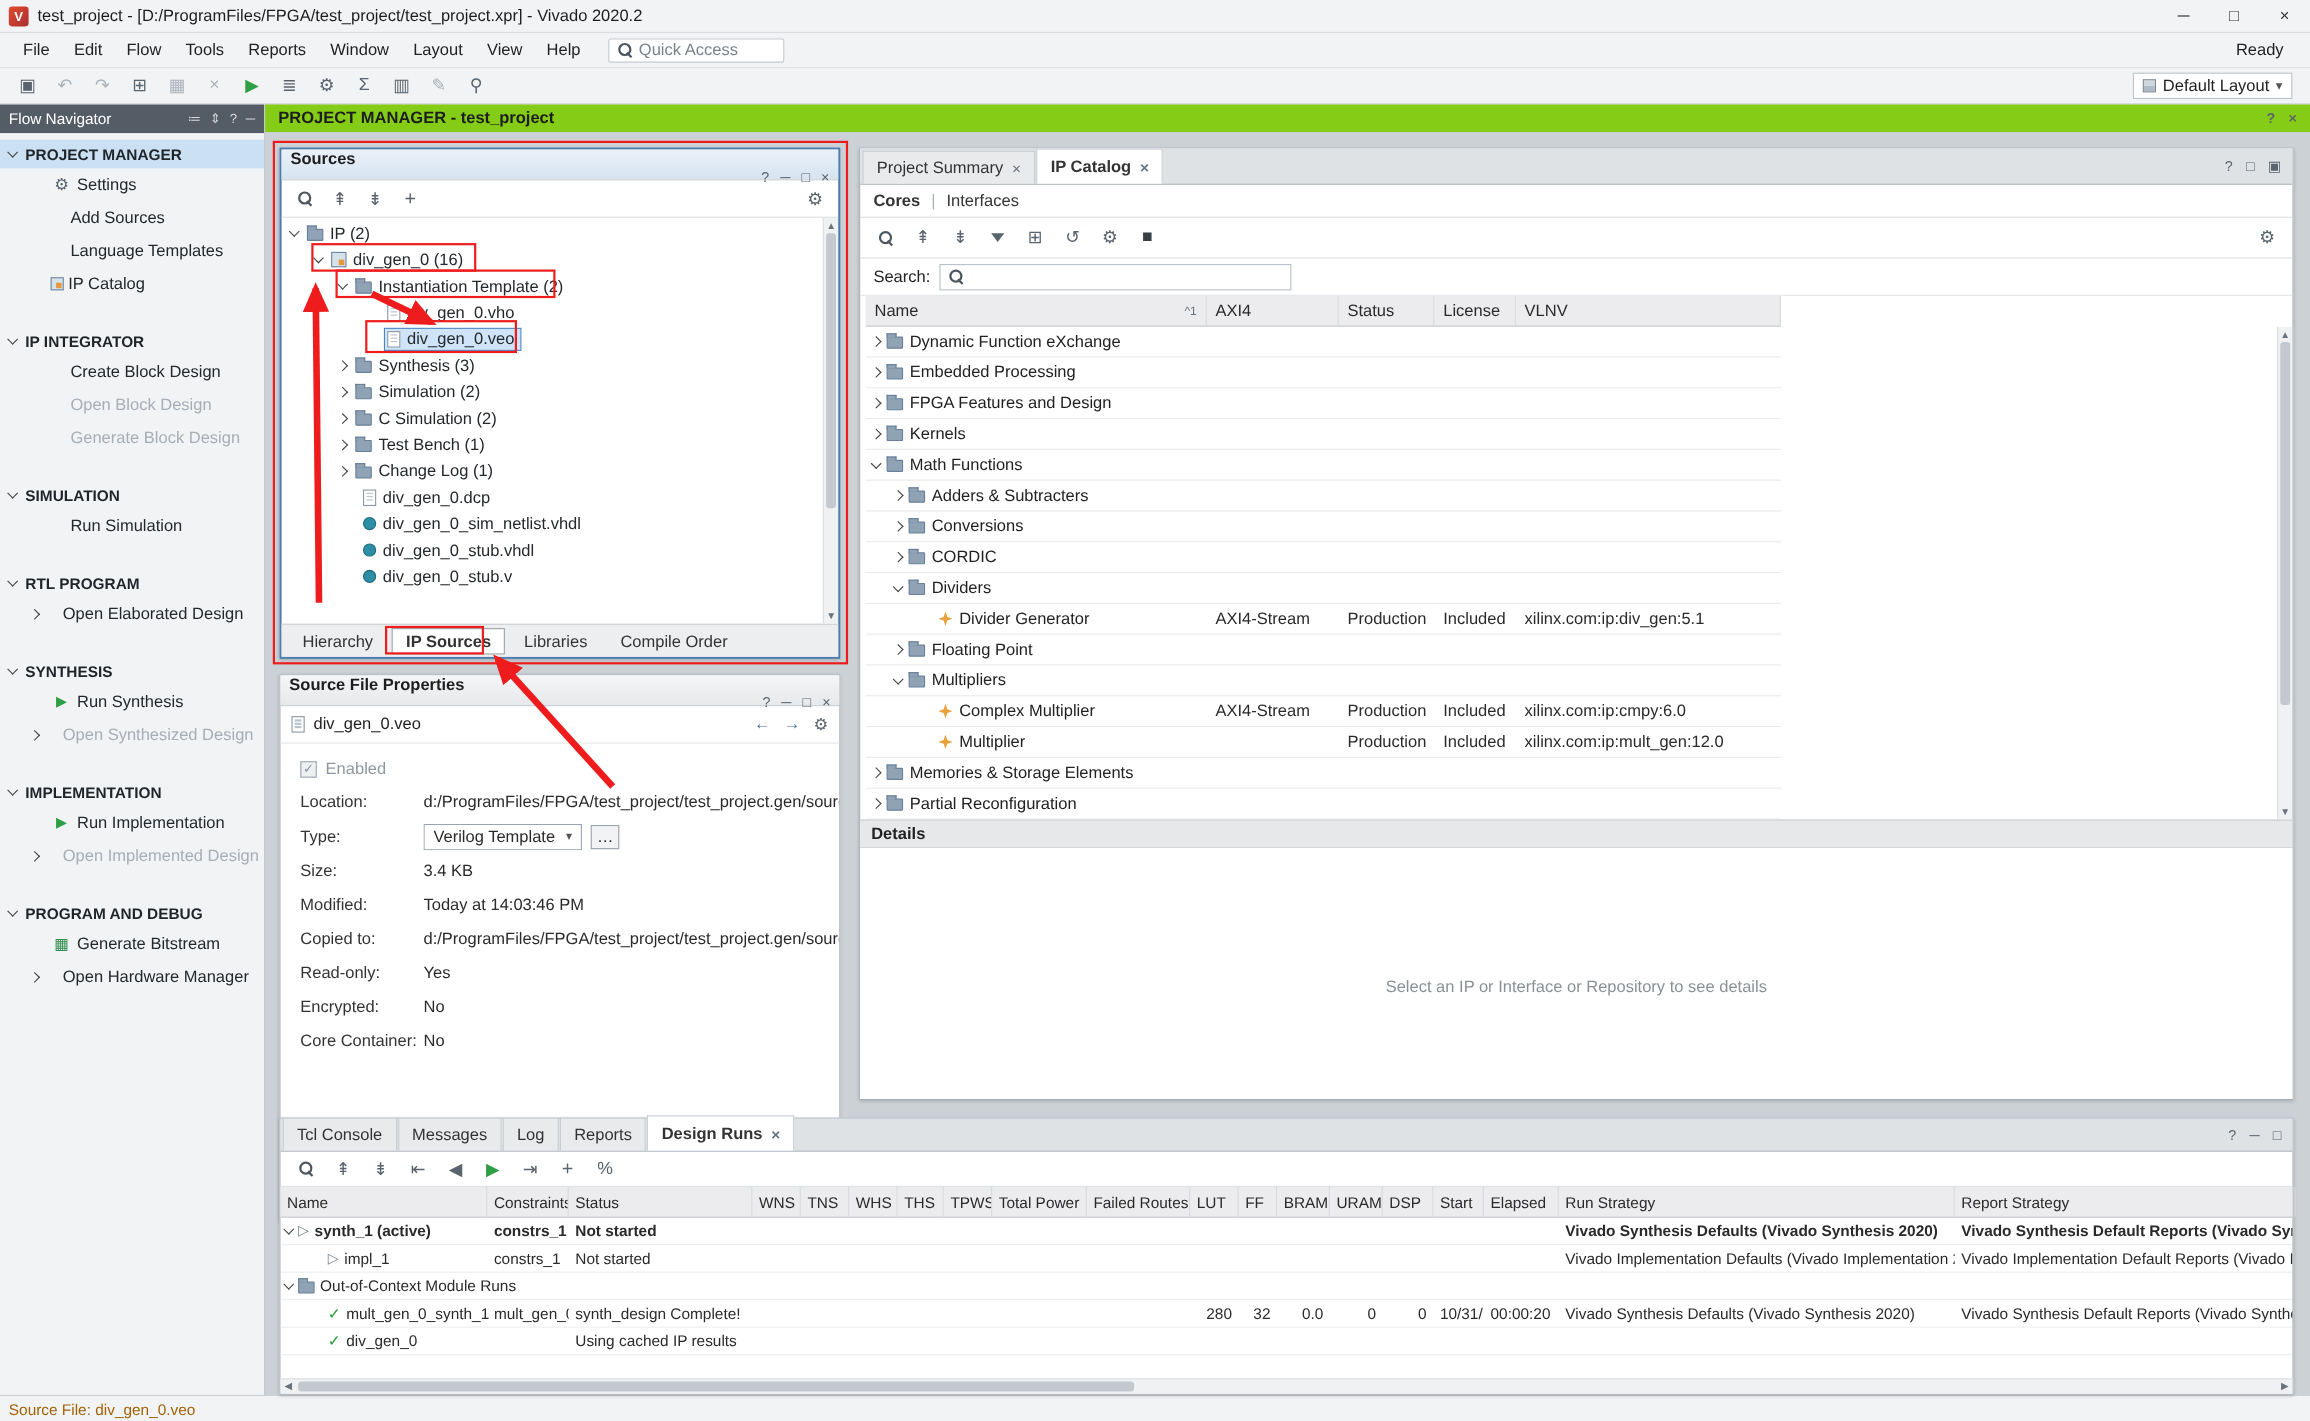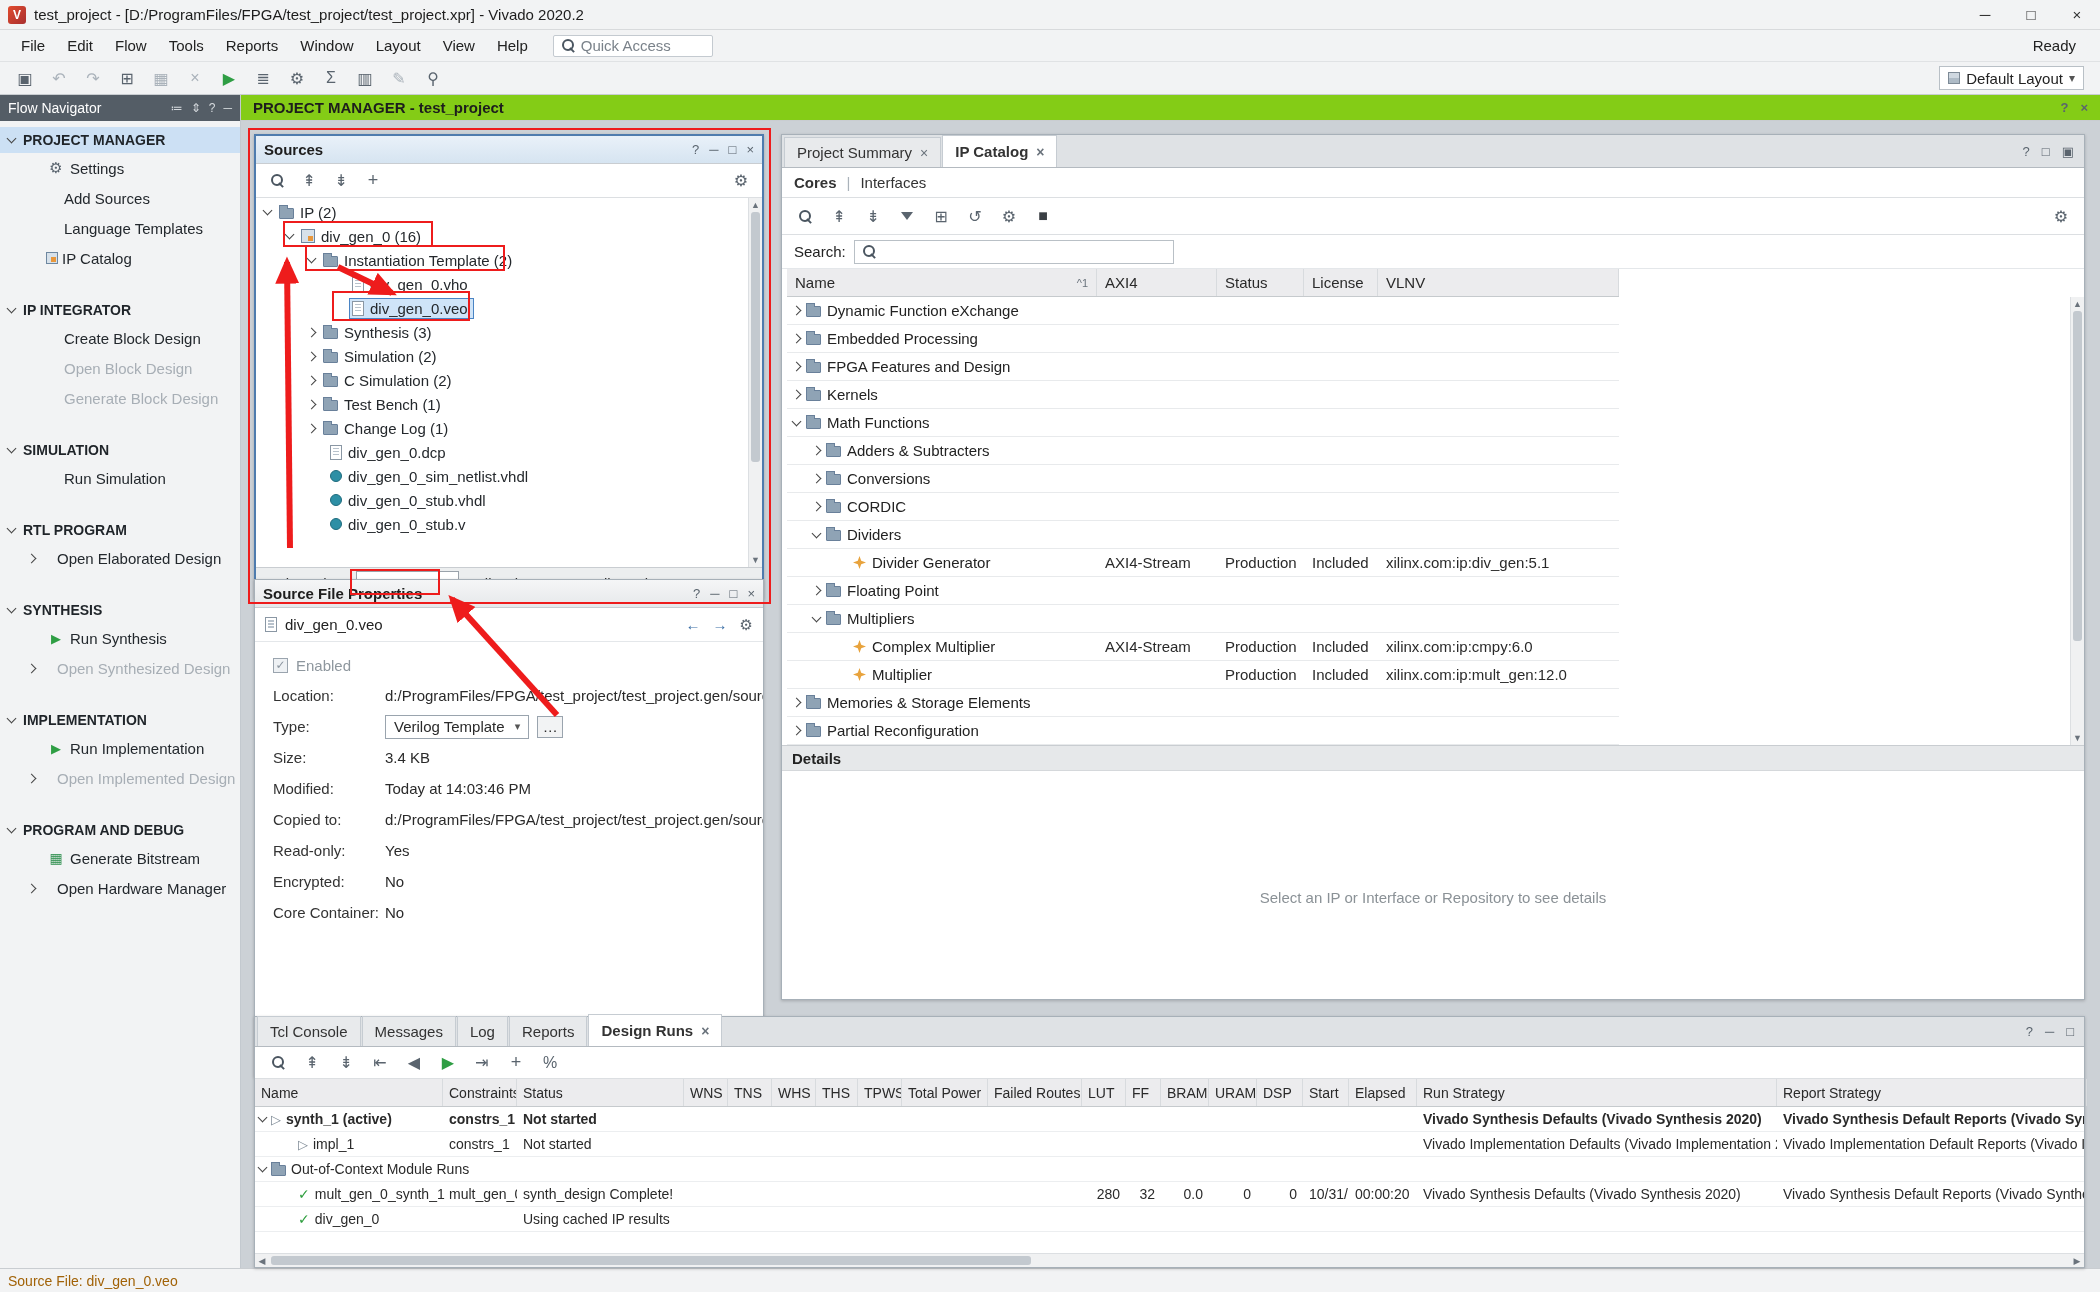--- a/index.html
+++ b/index.html
@@ -42,21 +42,21 @@
   .fn-item .ic { width:20px; display:inline-flex; justify-content:center; }
 
   .main { flex:1; display:flex; flex-direction:column; }
   .main-header { height:26px; background:#84cc16; border-bottom:1px solid #c9cdd1; display:flex; align-items:center; padding:0 12px; font-weight:bold; color:#1d1d1d; }
   .mh-icons { margin-left:auto; color:#5a646e; display:flex; gap:12px; font-size:13px; }
   .workspace { position:relative; flex:1; background:#ccd1d6; }
 
   
   .panel { position:absolute; background:#fff; border:1px solid #a7b0b8; box-shadow:0 1px 3px rgba(0,0,0,.2); display:flex; flex-direction:column; }
   .panel.focused { border:2px solid #4f7cae; }
-  .p-header { height:28px; background:linear-gradient(#f5f6f7,#e6e8ea); border-bottom:1px solid #c9cdd1; display:flex; align-items:center; padding:0 8px; }
+  .p-header { height:28px; background:linear-gradient(#f5f6f7,#e6e8ea); border-bottom:1px solid #c9cdd1; display:flex; padding:0 8px;flex-direction:column; }
   .panel.focused .p-header { background:linear-gradient(#e9f1f9,#d6e4f1); }
   .p-title { font-weight:bold; color:#1d1d1d; }
   .p-hicons { margin-left:auto; display:flex; gap:10px; color:#5a646e; font-size:13px; }
   .p-toolbar { height:34px; border-bottom:1px solid #dcdfe2; display:flex; align-items:center; padding:0 6px; gap:2px; }
   .ptabs { height:30px; border-top:1px solid #c9cdd1; background:#eceeef; display:flex; align-items:flex-end; padding:0 4px; }
   .ptab { height:24px; margin:0 2px 2px 2px; padding:0 12px; display:inline-flex; align-items:center; color:#333; border:1px solid transparent; }
   .ptab.active { background:#fff; border:1px solid #9aa2aa; font-weight:bold; }
 
   
   .dtabbar { height:33px; background:#dfe2e5; border-bottom:1px solid #b4bac0; display:flex; align-items:flex-end; padding-left:2px; }
@@ -466,21 +466,21 @@
             </div>
           </div>
           <div class="ptabs" id="src-tabs">
               <span class="ptab">Hierarchy</span>
               <span class="ptab active">IP Sources</span>
               <span class="ptab">Libraries</span>
               <span class="ptab">Compile Order</span>
             </div>
         </div>
 
-        <div class="panel" style="left:13px; top:458px; width:510px; height:498px;">
+        <div class="panel" style="left:13px; top:492px; width:510px; height:498px;">
           <div class="p-header">
             <span class="p-title">Source File Properties</span>
             <span class="p-hicons">
               <span>?</span>
               <span>─</span>
               <span>□</span>
               <span>×</span>
             </span>
           </div>
           <div class="file-row">

